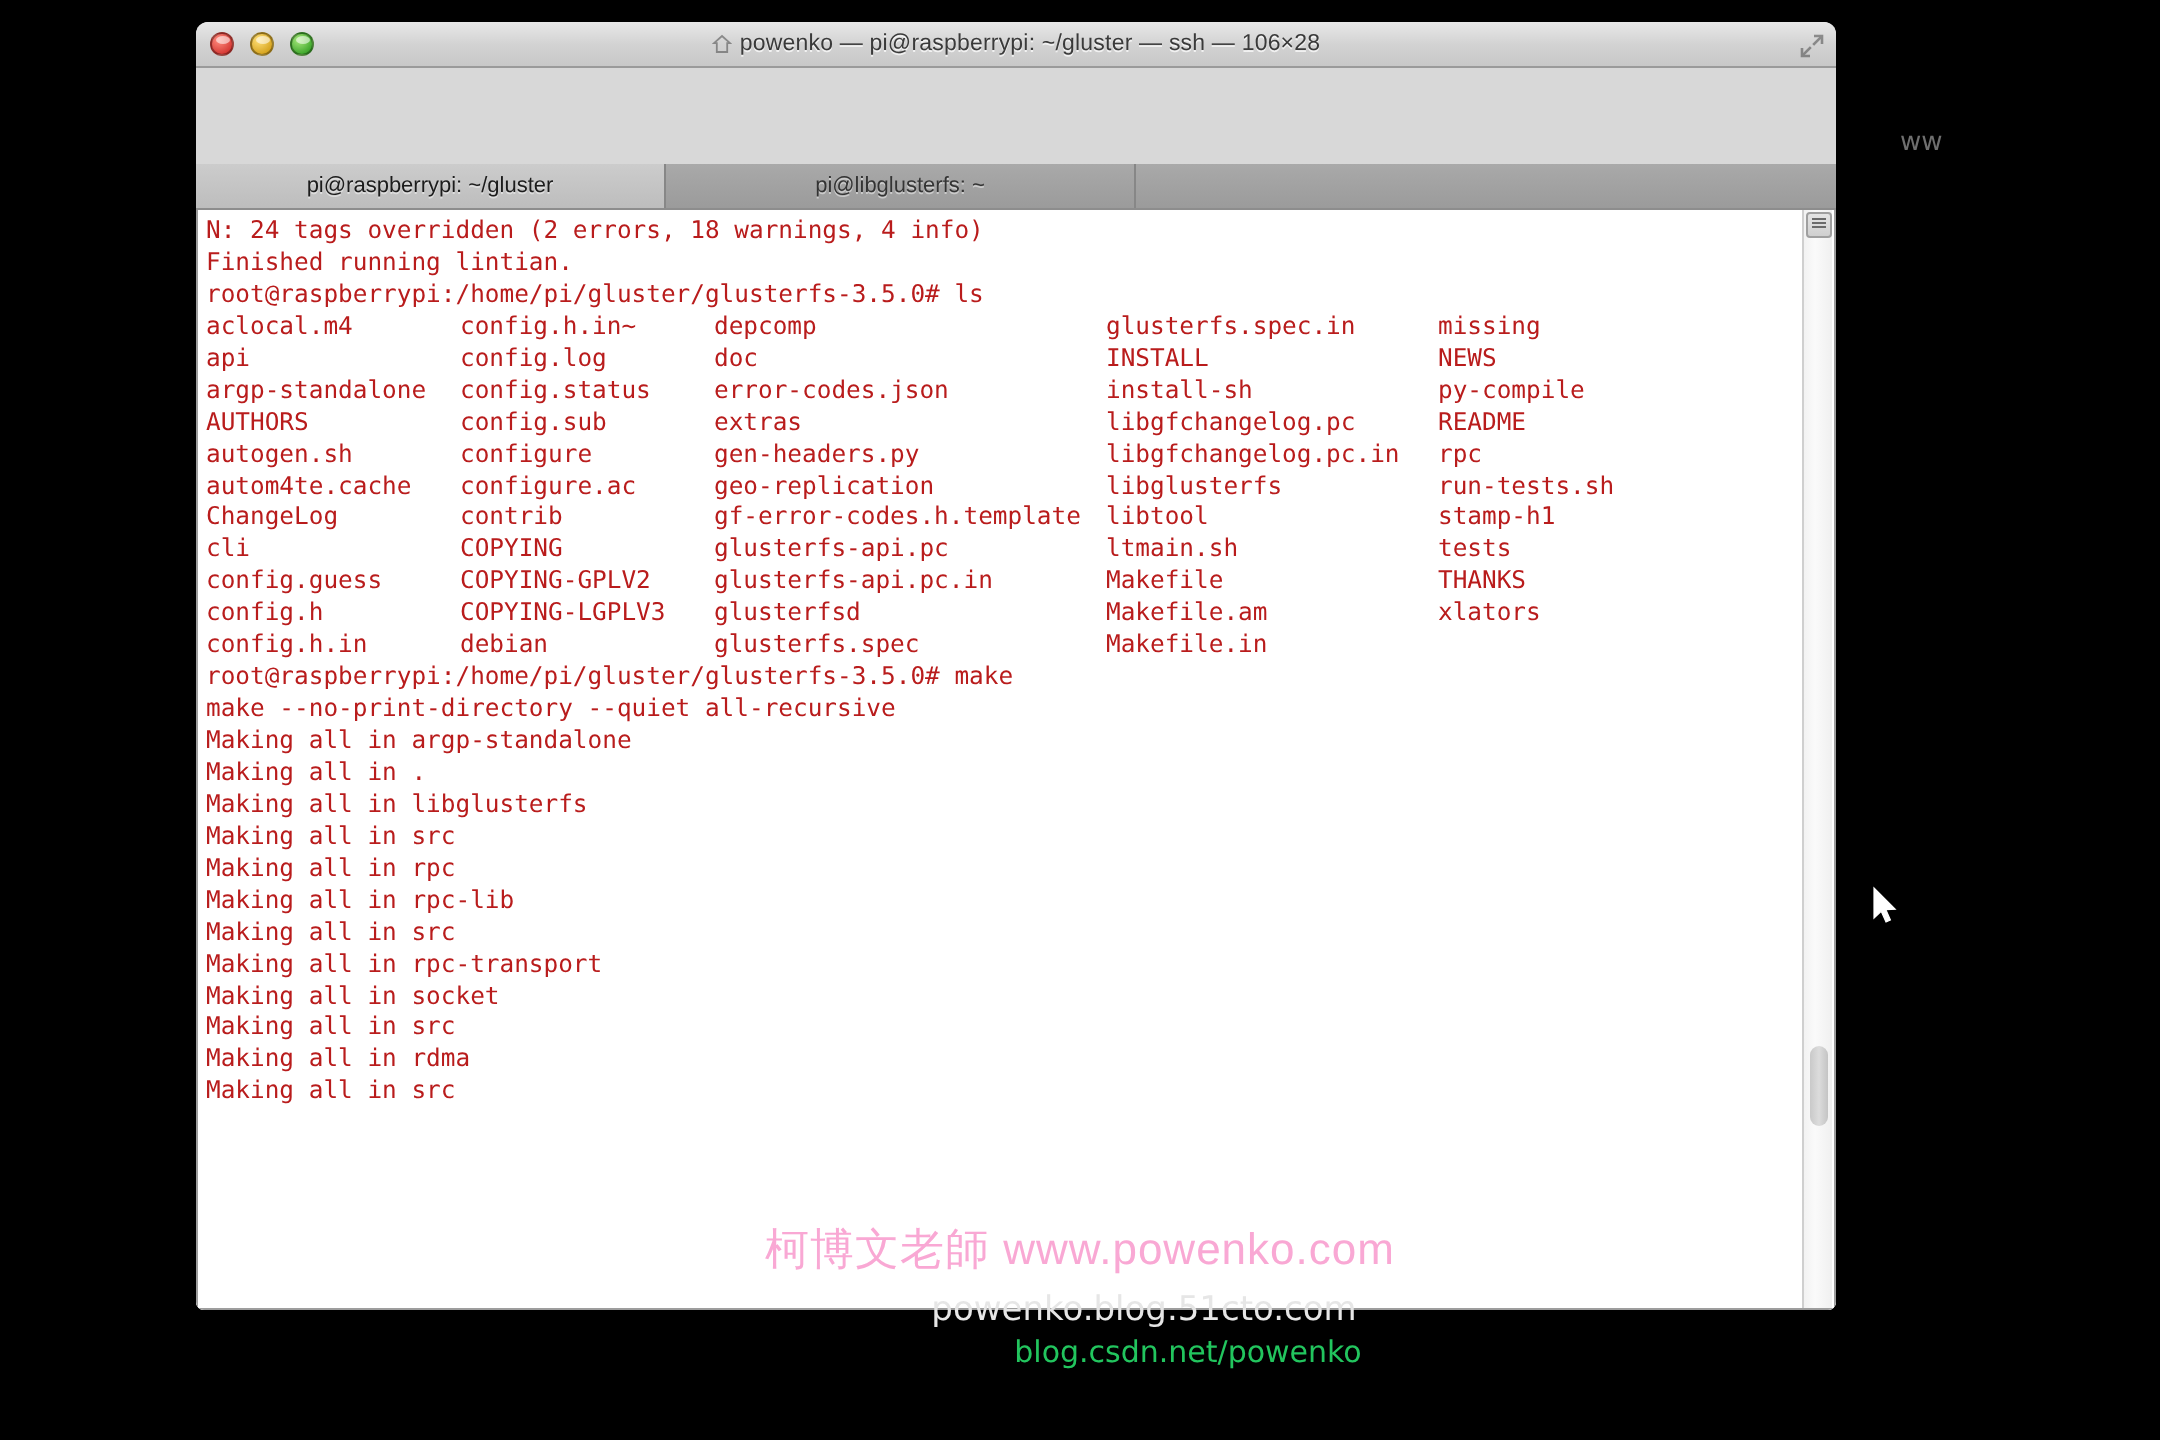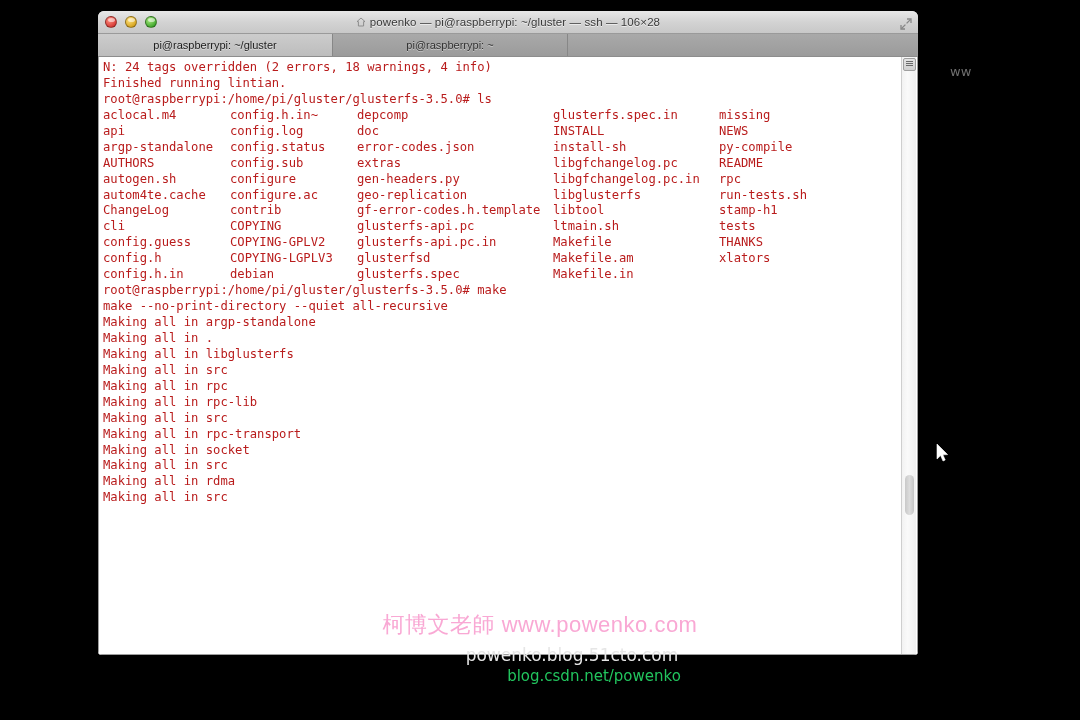--- a/index.html
+++ b/index.html
@@ -103,20 +103,21 @@
   }
 
   
   #tabbar {
     height: 23px;
     flex: 0 0 23px;
     display: flex;
     background: linear-gradient(to bottom, #b4b4b4, #a4a4a4);
     border-bottom: 1px solid #8d8d8d;
     box-sizing: border-box;
+    margin-top: 48px;
   }
   .tab {
     flex: 0 0 235px;
     display: flex;
     align-items: center;
     justify-content: center;
     font-size: 11px;
     color: #2b2b2b;
     border-right: 1px solid #878787;
     box-sizing: border-box;
@@ -301,21 +302,21 @@
         <path d="M1.4 10.6 L5.4 6.6" stroke="#4a4a4a" stroke-width="1.3"></path>
       </svg>
     </span>
   </div>
 
   <div id="tabbar">
     <div class="tab active">
       <span>pi@raspberrypi: ~/gluster</span>
     </div>
     <div class="tab inactive">
-      <span>pi@raspberrypi: ~</span>
+      <span>pi@libglusterfs: ~</span>
     </div>
     <div id="tab-filler"></div>
   </div>
 
   <div id="terminal-body">
     <div id="screen"><div class="tline">N: 24 tags overridden (2 errors, 18 warnings, 4 info)</div><div class="tline">Finished running lintian.</div><div class="tline">root@raspberrypi:/home/pi/gluster/glusterfs-3.5.0# ls</div><div class="tline"><span class="c1">aclocal.m4</span><span class="c2">config.h.in~</span><span class="c3">depcomp</span><span class="c4">glusterfs.spec.in</span><span class="c5">missing</span></div><div class="tline"><span class="c1">api</span><span class="c2">config.log</span><span class="c3">doc</span><span class="c4">INSTALL</span><span class="c5">NEWS</span></div><div class="tline"><span class="c1">argp-standalone</span><span class="c2">config.status</span><span class="c3">error-codes.json</span><span class="c4">install-sh</span><span class="c5">py-compile</span></div><div class="tline"><span class="c1">AUTHORS</span><span class="c2">config.sub</span><span class="c3">extras</span><span class="c4">libgfchangelog.pc</span><span class="c5">README</span></div><div class="tline"><span class="c1">autogen.sh</span><span class="c2">configure</span><span class="c3">gen-headers.py</span><span class="c4">libgfchangelog.pc.in</span><span class="c5">rpc</span></div><div class="tline"><span class="c1">autom4te.cache</span><span class="c2">configure.ac</span><span class="c3">geo-replication</span><span class="c4">libglusterfs</span><span class="c5">run-tests.sh</span></div><div class="tline"><span class="c1">ChangeLog</span><span class="c2">contrib</span><span class="c3">gf-error-codes.h.template</span><span class="c4">libtool</span><span class="c5">stamp-h1</span></div><div class="tline"><span class="c1">cli</span><span class="c2">COPYING</span><span class="c3">glusterfs-api.pc</span><span class="c4">ltmain.sh</span><span class="c5">tests</span></div><div class="tline"><span class="c1">config.guess</span><span class="c2">COPYING-GPLV2</span><span class="c3">glusterfs-api.pc.in</span><span class="c4">Makefile</span><span class="c5">THANKS</span></div><div class="tline"><span class="c1">config.h</span><span class="c2">COPYING-LGPLV3</span><span class="c3">glusterfsd</span><span class="c4">Makefile.am</span><span class="c5">xlators</span></div><div class="tline"><span class="c1">config.h.in</span><span class="c2">debian</span><span class="c3">glusterfs.spec</span><span class="c4">Makefile.in</span><span class="c5"></span></div><div class="tline">root@raspberrypi:/home/pi/gluster/glusterfs-3.5.0# make</div><div class="tline">make --no-print-directory --quiet all-recursive</div><div class="tline">Making all in argp-standalone</div><div class="tline">Making all in .</div><div class="tline">Making all in libglusterfs</div><div class="tline">Making all in src</div><div class="tline">Making all in rpc</div><div class="tline">Making all in rpc-lib</div><div class="tline">Making all in src</div><div class="tline">Making all in rpc-transport</div><div class="tline">Making all in socket</div><div class="tline">Making all in src</div><div class="tline">Making all in rdma</div><div class="tline">Making all in src</div></div>
 
     <div id="scrollbar-track">
       <div id="scroll-up-button">
           <span></span>

